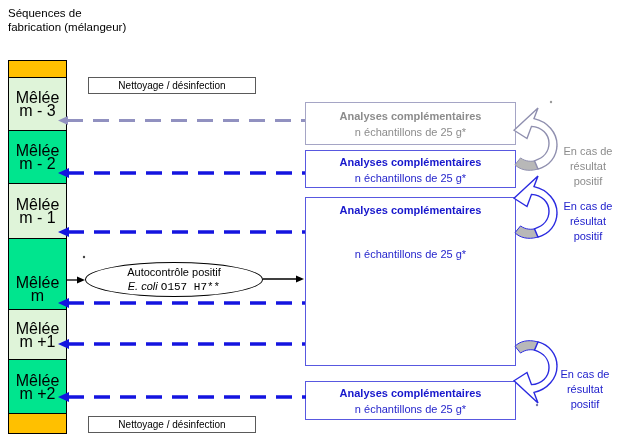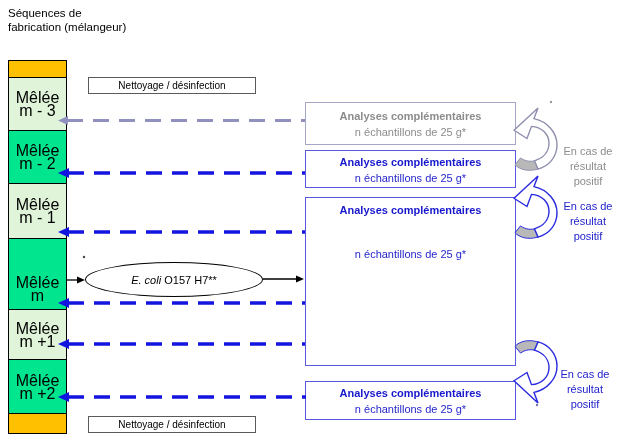--- a/index.html
+++ b/index.html
@@ -23,21 +23,21 @@
   .clean-box{position:absolute;left:88px;width:168px;height:17px;box-sizing:border-box;
              border:1px solid #5a5a5a;background:#fff;display:flex;align-items:center;
              justify-content:center;font-size:10px;z-index:2;}
   .clean-top{top:77px;}
   .clean-bottom{top:416px;}
 
   .ellipse{position:absolute;left:85px;top:262px;width:178px;height:35px;box-sizing:border-box;
            border:1.4px solid #000;border-radius:50%;background:#fff;display:flex;
            flex-direction:column;align-items:center;justify-content:center;
            font-size:11px;line-height:14px;z-index:4;}
-  .ellipse .rest{margin-left:0.28em;}
+  .ellipse .rest{margin-left:0.28em;font-family:Liberation Mono, monospace;}
 
   .abox{position:absolute;left:305px;width:211px;box-sizing:border-box;background:#fff;
         text-align:center;z-index:2;font-size:11px;}
   .abox .atitle{font-weight:bold;}
   .abox-gray{border:1px solid #A5A5C5;color:#8C8C8C;}
   .abox-blue{border:1px solid #5858E0;}
   .abox-blue .atitle{color:#1717CC;}
   .abox-blue .asub{color:#2626CC;}
   .abox-1{top:102px;height:43px;padding-top:7px;}
   .abox-2{top:150px;height:38px;padding-top:5px;}
@@ -86,20 +86,21 @@
 m +1</div>
     <div class="seg tone-bright" style="height:55px">Mêlée
 m +2</div>
     <div class="seg tone-orange" style="height:21px"></div>
   </div>
 
   <div class="clean-box clean-top">Nettoyage / désinfection</div>
   <div class="clean-box clean-bottom">Nettoyage / désinfection</div>
 
   <div class="ellipse">
+    <div>Autocontrôle positif</div>
     <div><i>E. coli</i><span class="rest">O157 H7**</span></div>
   </div>
 
   <div class="abox abox-gray abox-1">
     <div class="atitle">Analyses complémentaires</div>
     <div class="asub">n échantillons de 25 g*</div>
   </div>
   <div class="abox abox-blue abox-2">
     <div class="atitle">Analyses complémentaires</div>
     <div class="asub">n échantillons de 25 g*</div>

